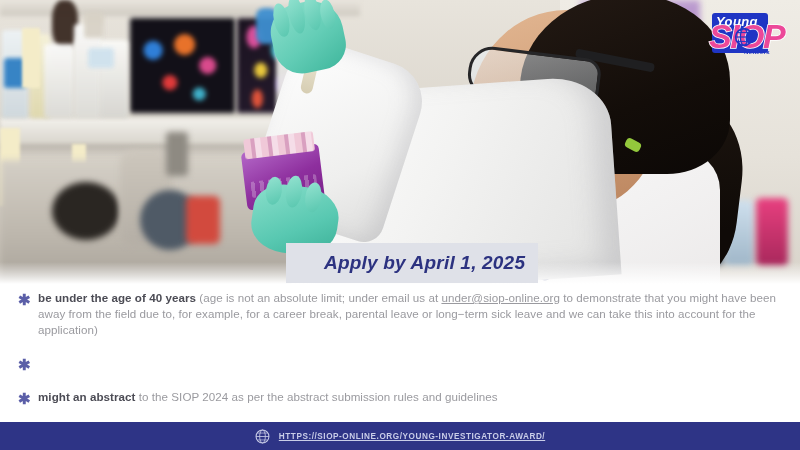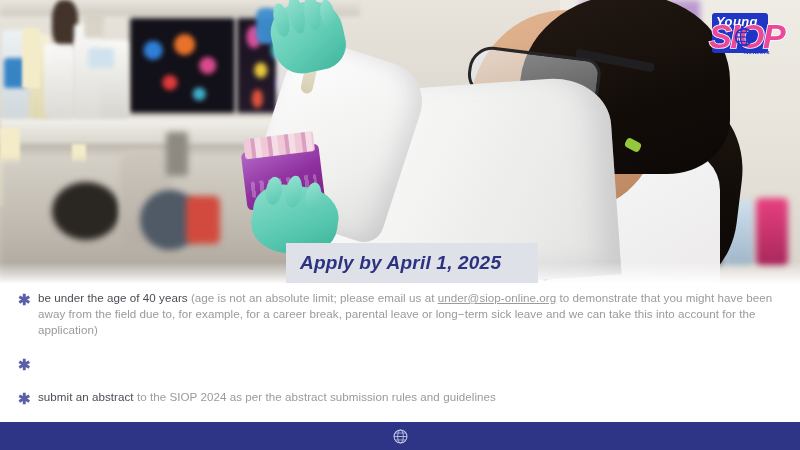--- a/index.html
+++ b/index.html
@@ -245,42 +245,42 @@
     color: #ffffff; font-size: 19px; font-weight: bold; font-style: italic;
     padding-left: 22px; letter-spacing: .2px;
   }
   .banner-grey {
     position: absolute; left: 286px; top: 243px; width: 252px; height: 40px;
     background: #dfe1e8; z-index: 6;
     display: flex; align-items: center;
   }
   .banner-grey .txt {
     color: #2c3280; font-size: 19px; font-weight: bold; font-style: italic;
-    padding-left: 14px; letter-spacing: .2px;
+    padding-left: 38px; letter-spacing: .2px;
   }
 
   
   .bullets {
     position: absolute; left: 0; top: 288px; width: 800px; height: 132px;
     padding: 0 18px;
   }
   .bullet {
     display: flex; align-items: flex-start;
     margin-bottom: 2px;
   }
   .star {
     color: #5b5fa8; font-size: 15px; line-height: 17px;
     width: 20px; flex: none; font-weight: bold;
     padding-top: 1px;
   }
   .btext {
     font-size: 11.6px; line-height: 16.2px; color: #9a9a9f;
     letter-spacing: .05px;
   }
-  .btext b { color: #4c4c55; font-weight: normal; }
+  .btext b { color: #4c4c55; font-weight: bold; }
   .btext .lnk { color: #9a9a9f; text-decoration: underline; }
   .b1 { margin-top: 2px; }
   .b2 { margin-top: 16px; }
   .b3 { margin-top: 16px; }
 
   
   .footer {
     position: absolute; left: 0; top: 422px; width: 800px; height: 28px;
     background: #2e3486; z-index: 7;
     display: flex; align-items: center; justify-content: center;
@@ -380,39 +380,40 @@
   </div>
 
   <div class="banner-grey">
     <span class="txt">Apply by April 1, 2025</span>
   </div>
 
   <div class="bullets">
 
     <div class="bullet b1">
       <span class="star">✱</span>
-      <span class="btext"><b>be under the age of 40 years</b><span> (age is not an absolute limit; please email us at </span><a class="lnk" href="#">under@siop-online.org</a><span> to demonstrate that you might have been away from the field due to, for example, for a career break, parental leave or long−term sick leave and we can take this into account for the application)</span></span>
+      <span class="btext"><b>be under the age of 40 years</b><span> (age is not an absolute limit; under email us at </span><a class="lnk" href="#">under@siop-online.org</a><span> to demonstrate that you might have been away from the field due to, for example, for a career break, parental leave or long−term sick leave and we can take this into account for the application)</span></span>
     </div>
 
     <div class="bullet b2">
       <span class="star">✱</span>
     </div>
 
     <div class="bullet b3">
       <span class="star">✱</span>
-      <span class="btext"><b>submit an abstract</b><span> to the SIOP 2024 as per the abstract submission rules and guidelines</span></span>
+      <span class="btext"><b>might an abstract</b><span> to the SIOP 2024 as per the abstract submission rules and guidelines</span></span>
     </div>
 
   </div>
 
   <div class="footer">
     <div class="footer-inner">
       <svg class="globe" viewBox="0 0 20 20">
         <circle cx="10" cy="10" r="8.6" fill="none" stroke="#c9cde8" stroke-width="1.4"></circle>
         <ellipse cx="10" cy="10" rx="3.8" ry="8.6" fill="none" stroke="#c9cde8" stroke-width="1.1"></ellipse>
         <line x1="1.4" y1="10" x2="18.6" y2="10" stroke="#c9cde8" stroke-width="1.1"></line>
         <line x1="3.1" y1="5.4" x2="16.9" y2="5.4" stroke="#c9cde8" stroke-width=".9"></line>
         <line x1="3.1" y1="14.6" x2="16.9" y2="14.6" stroke="#c9cde8" stroke-width=".9"></line>
       </svg>
+      <a class="furl" href="#">HTTPS://SIOP-ONLINE.ORG/YOUNG-INVESTIGATOR-AWARD/</a>
     </div>
   </div>
 
 </div>
 
 </body></html>

